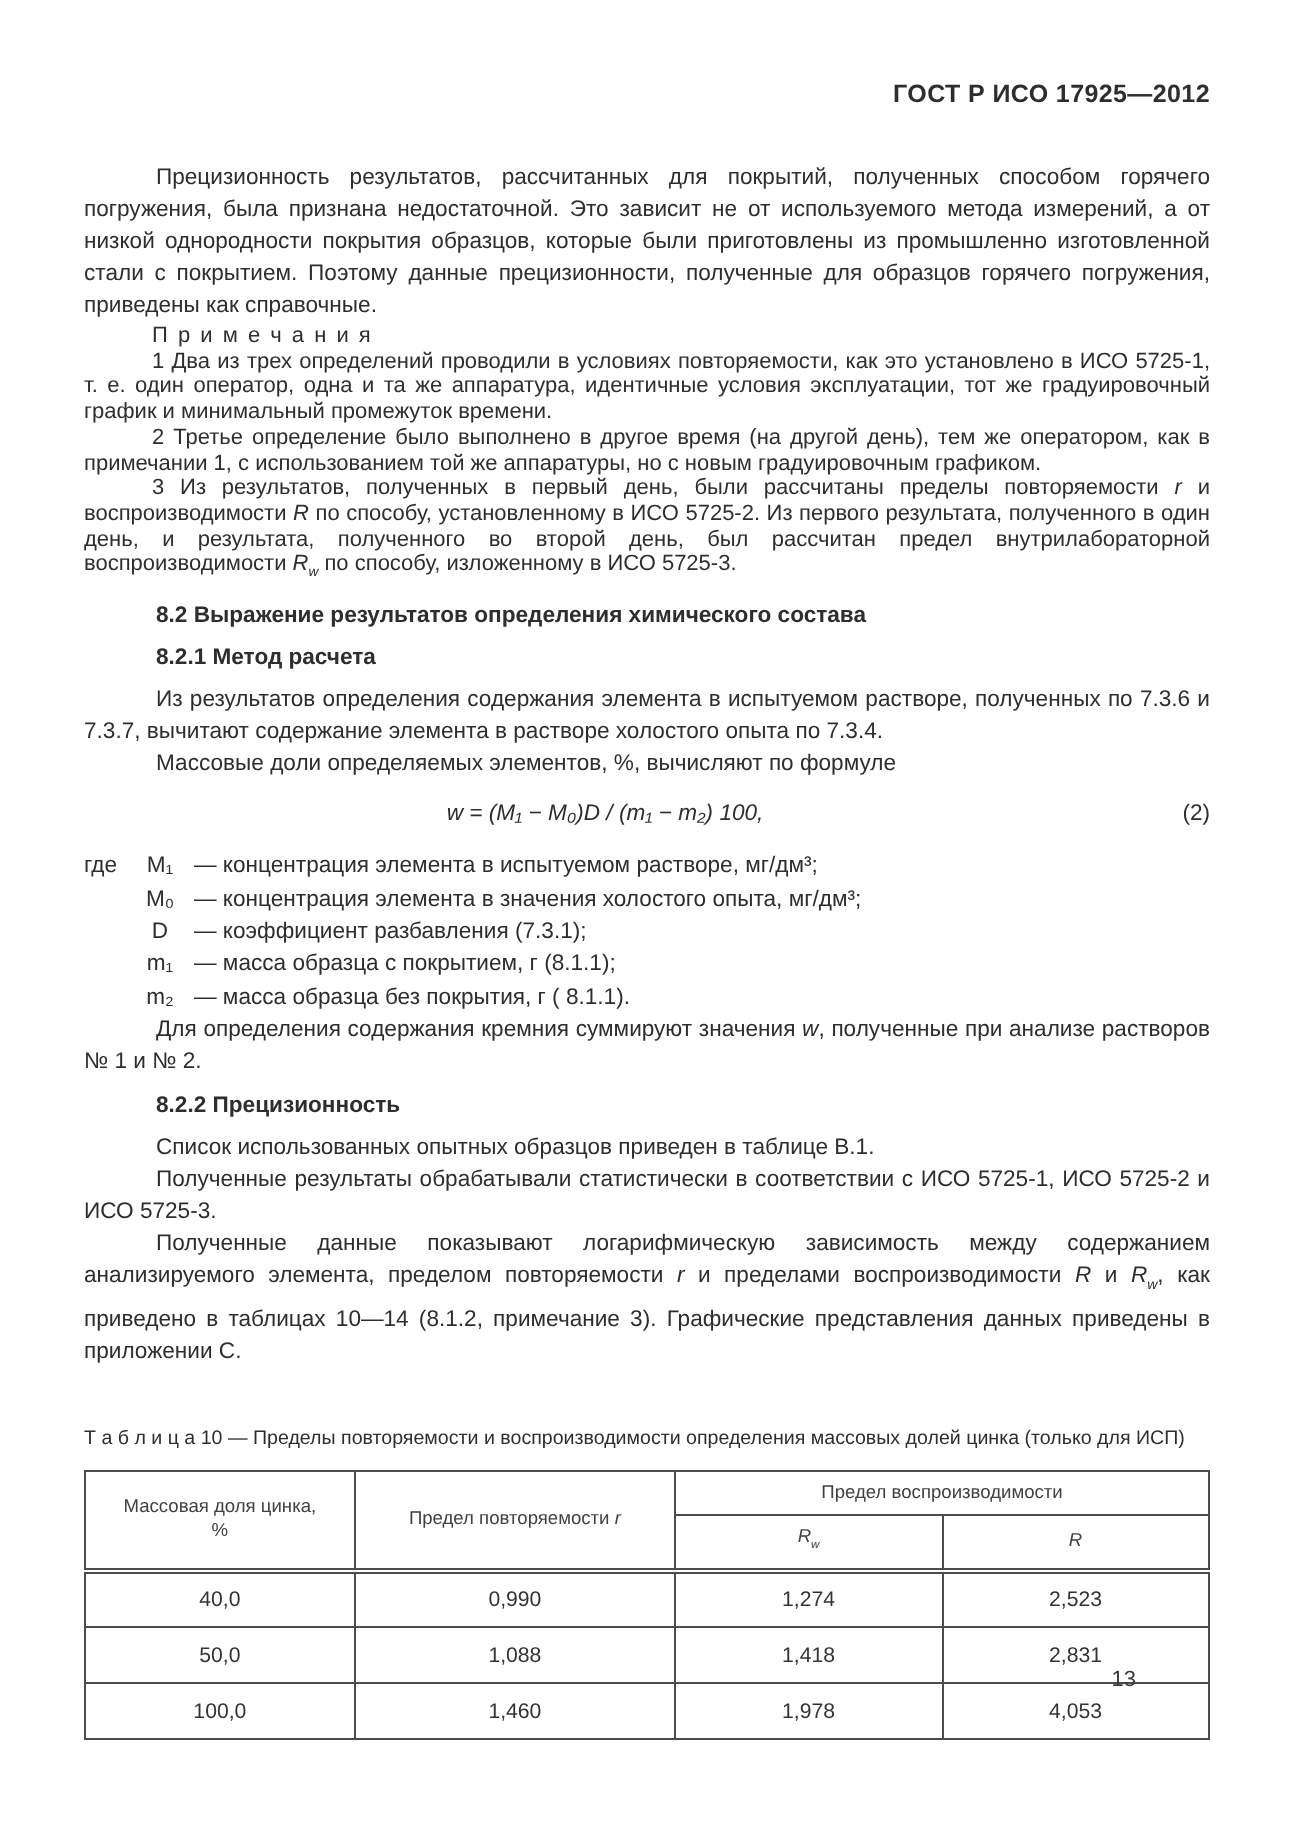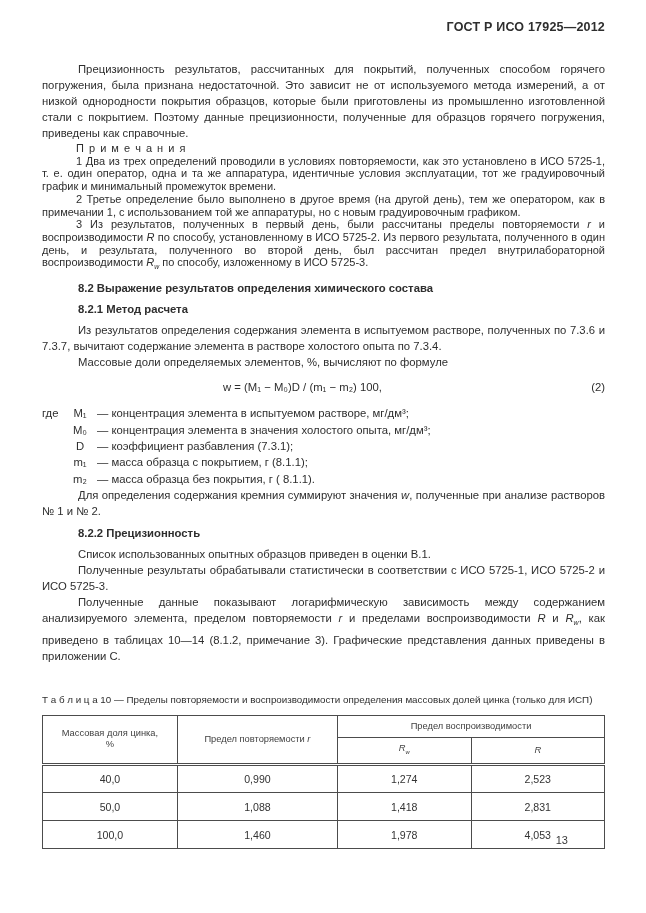--- a/index.html
+++ b/index.html
@@ -7,21 +7,21 @@
   body {
     width: 646px; height: 913px;
     font-family: "Liberation Sans", "DejaVu Sans", sans-serif;
     color: #2e2e2e;
     position: relative;
     overflow: hidden;
   }
   .page {
     position: relative;
     width: 646px; height: 913px;
-    padding: 20px 41px 0 42px;
+    padding: 40px 41px 0 42px;
   }
   .doc-header {
     text-align: right;
     font-weight: bold;
     font-size: 12.5px;
     letter-spacing: 0.2px;
     margin-bottom: 27px;
   }
   .para {
     font-size: 11.3px;
@@ -52,20 +52,21 @@
   }
   .formula-row {
     display: flex;
     align-items: center;
     margin: 11px 0 12px 0;
     font-size: 11.3px;
   }
   .formula {
     flex: 1;
     text-align: center;
+    font-style: italic;
   }
   .eq-number {
     width: 42px;
     text-align: right;
     font-style: normal;
   }
   .defs { font-size: 11.3px; line-height: 16.4px; }
   .def-row { display: flex; }
   .def-lead { width: 24px; flex: none; }
   .def-term { width: 28px; flex: none; text-align: center; }
@@ -166,21 +167,21 @@
       <span class="def-lead"></span>
       <span class="def-term">m₂</span>
       <span class="def-text">— масса образца без покрытия, г ( 8.1.1).</span>
     </div>
   </div>
 
   <div class="para"><span>Для определения содержания кремния суммируют значения  </span><i>w</i><span>, полученные при анализе растворов № 1 и № 2.</span></div>
 
   <div class="heading">8.2.2 Прецизионность</div>
 
-  <div class="para">Список использованных опытных образцов приведен в оценки В.1.</div>
+  <div class="para">Список использованных опытных образцов приведен в таблице В.1.</div>
   <div class="para">Полученные результаты обрабатывали статистически в соответствии с ИСО 5725-1, ИСО 5725-2 и ИСО 5725-3.</div>
   <div class="para"><span>Полученные данные показывают логарифмическую зависимость между содержанием анализируемого элемента, пределом повторяемости </span><i>r</i><span>  и пределами  воспроизводимости  </span><i>R</i><span> и </span><i>R</i><sub>w</sub><span>,  как приведено в таблицах 10—14 (8.1.2, примечание 3). Графические представления данных приведены в приложении С.</span></div>
 
   <div class="table-caption">Т а б л и ц а  10 — Пределы повторяемости и воспроизводимости  определения  массовых долей цинка (только для ИСП)</div>
 
   <table class="data-table">
     <colgroup>
       <col style="width:24%">
       <col style="width:28.5%">
       <col style="width:23.75%">

